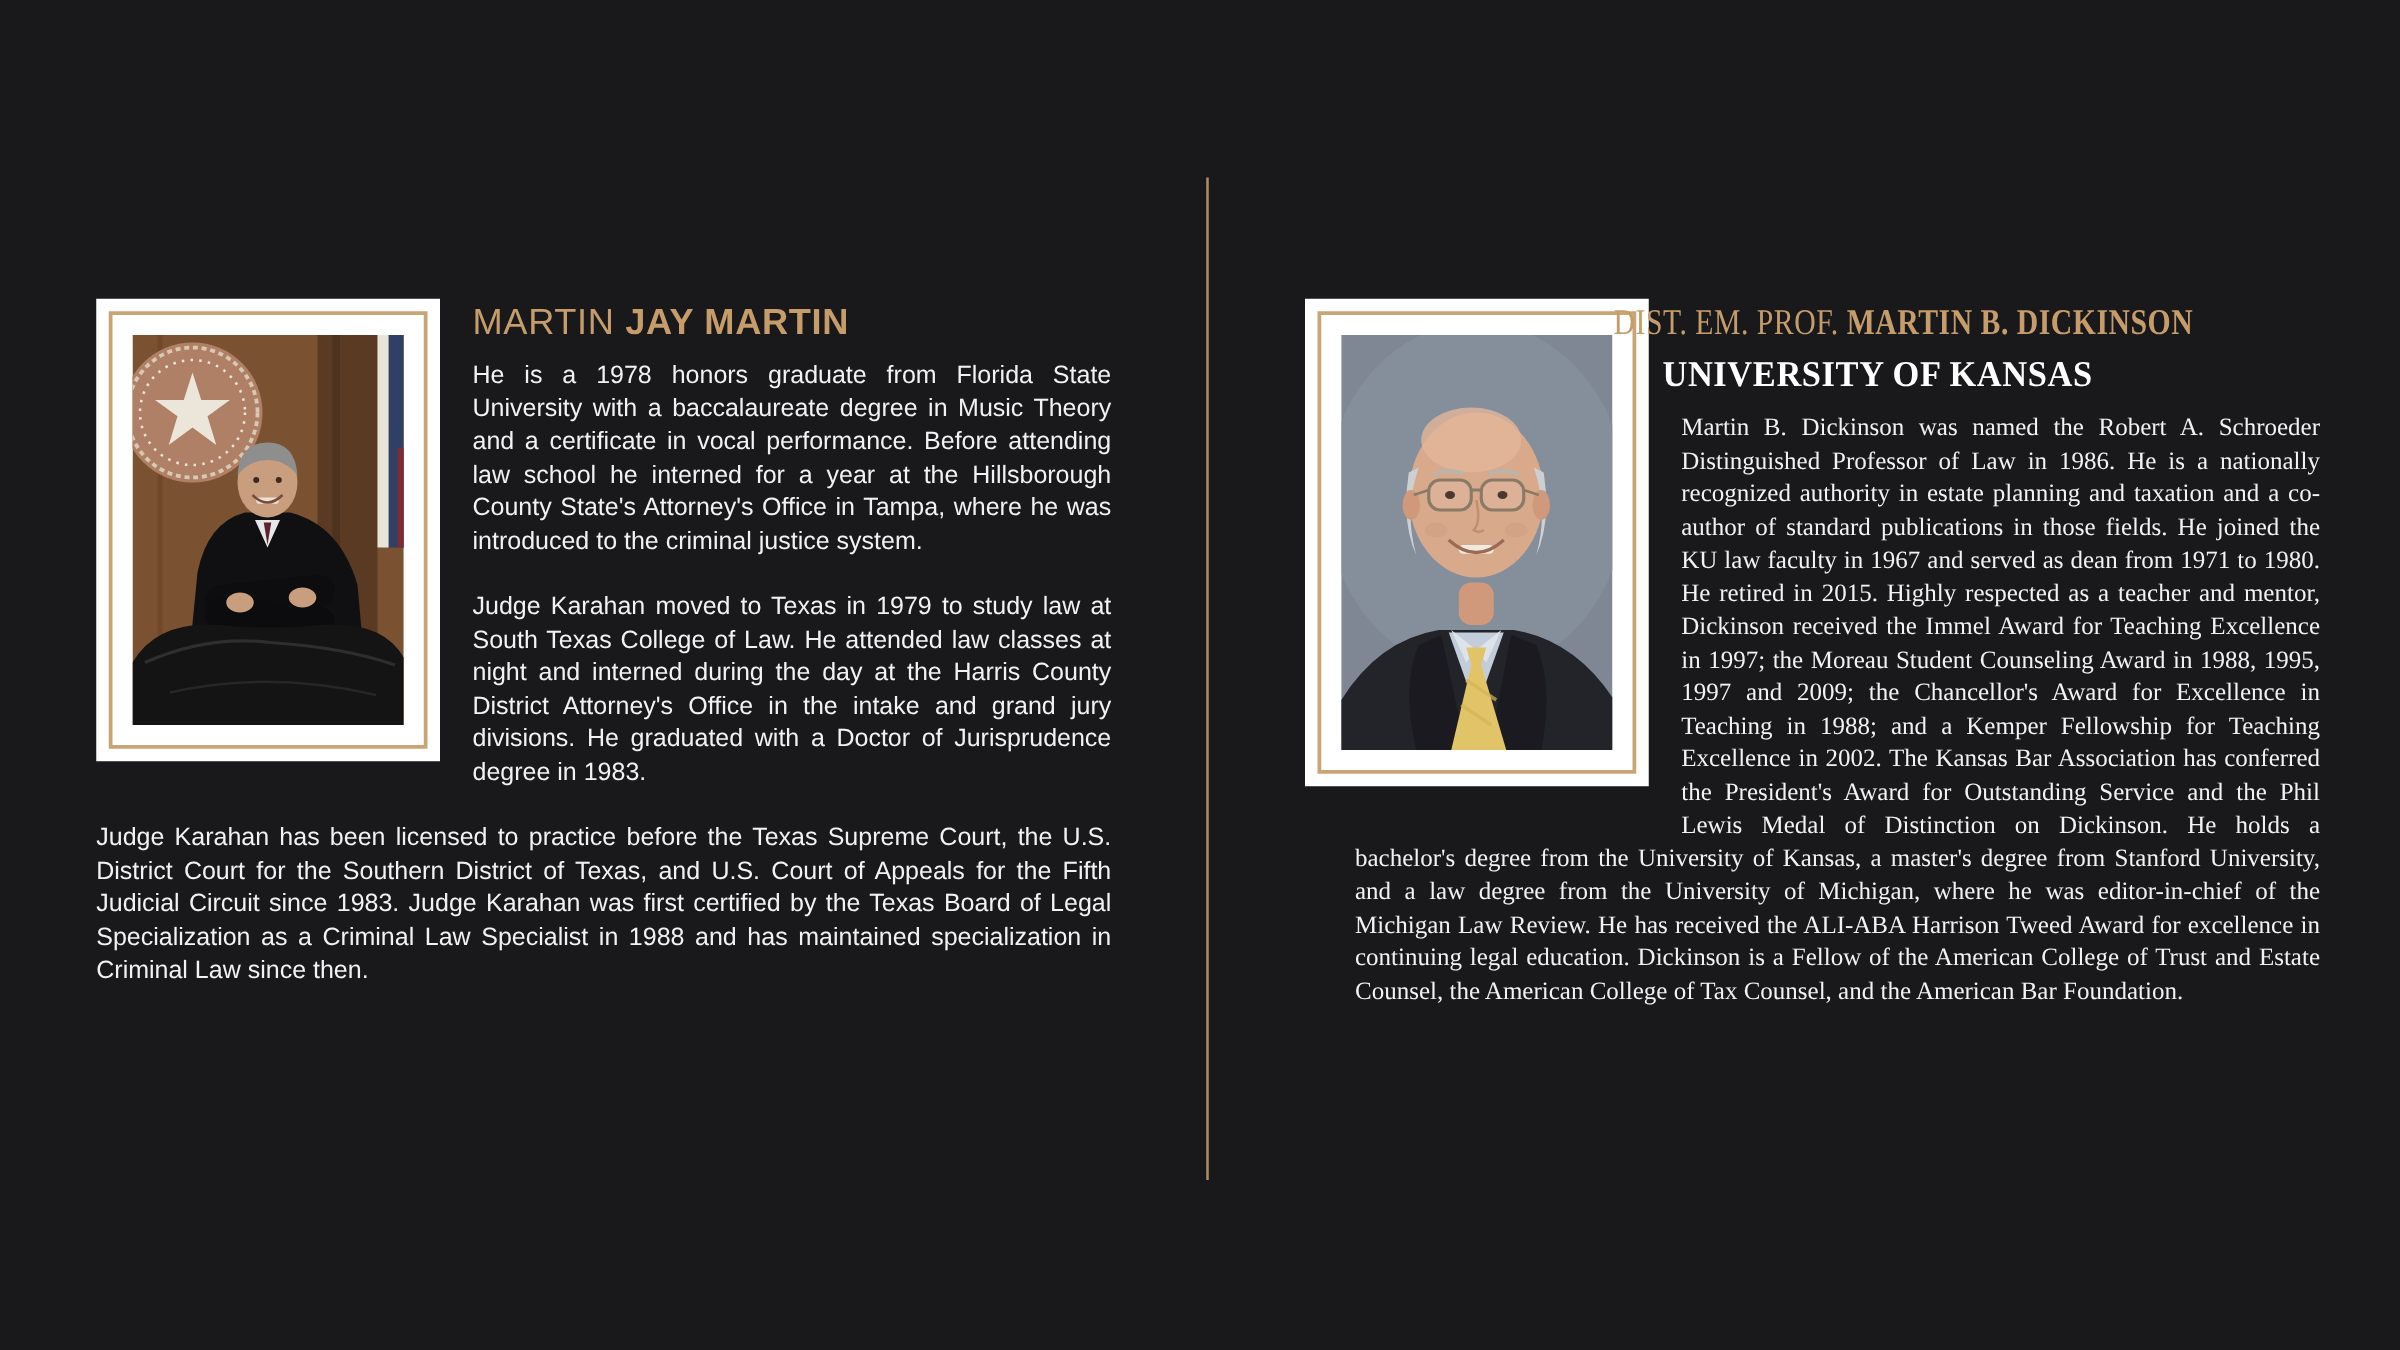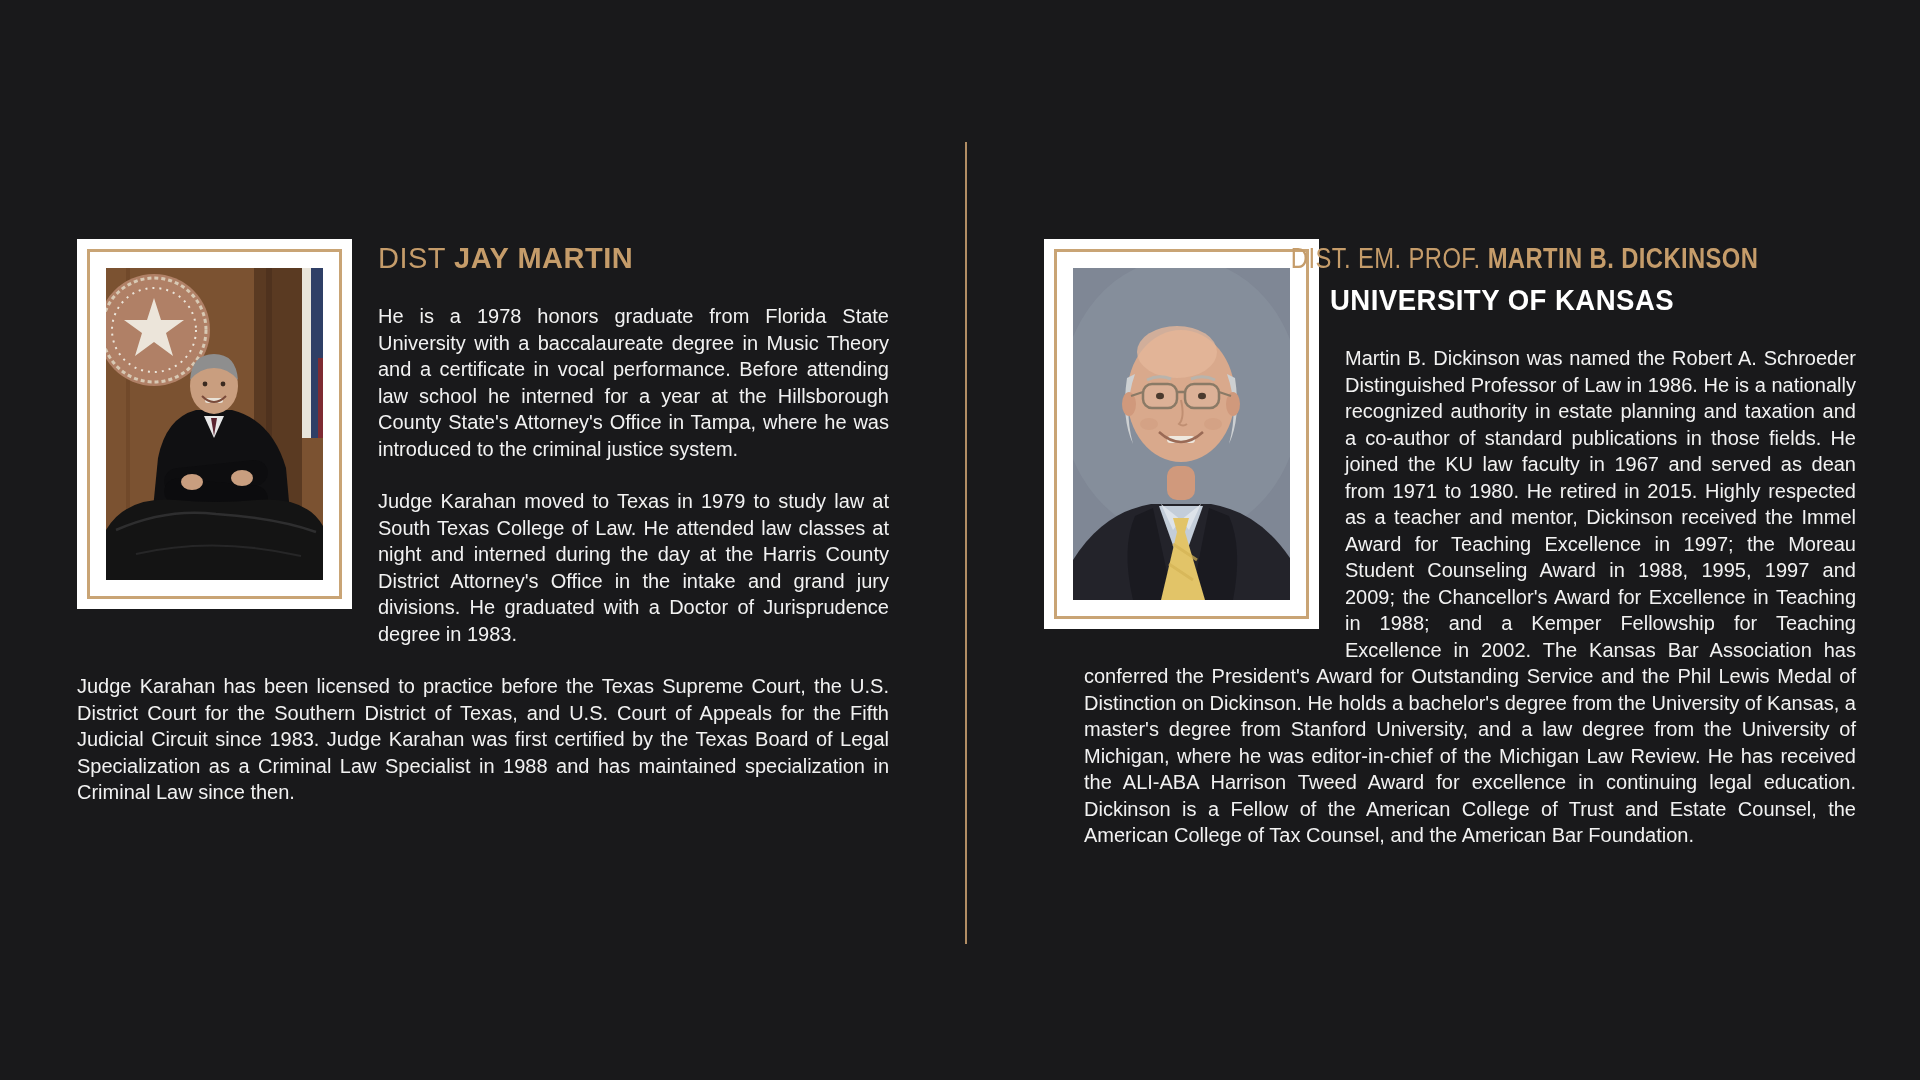--- a/index.html
+++ b/index.html
@@ -11,21 +11,21 @@
     position:relative;
   }
   .page{position:absolute;inset:0;}
   .divider{
     position:absolute;left:965px;top:142px;
     width:2px;height:802px;
     background:#c29a6d;opacity:.9;
   }
   .profile{position:absolute;top:237px;width:812px;}
   .profile.left{left:77px;}
-  .profile.right{left:1044px;}
+  .profile.right{left:1044px;font-family:Liberation Serif, serif;}
 
   .photo-frame{
     float:left;
     margin:2px 26px 30px 0;
     background:#ffffff;
     padding:10px;
     box-sizing:border-box;
     width:275px;
   }
   .photo-frame.tall{height:390px;}
@@ -58,21 +58,21 @@
     transform-origin:0 50%;
   }
   .profile.right h3.subtitle{transform:scaleX(.95);}
 
   .bio p{
     margin:0 0 26px 0;
     font-size:20px;line-height:26.5px;
     color:#f2f2f2;
     text-align:justify;
   }
-  .bio p:first-of-type{margin-top:24px;padding-left:40px;}
+  .bio p:first-of-type{margin-top:8px;padding-left:40px;}
   .bio p:last-of-type{margin-bottom:0;}
 </style>
 </head>
 <body>
 
 <div class="page">
 
   <section class="profile left">
     <div class="photo-frame short">
       <div class="photo-matte">
@@ -108,21 +108,21 @@
           <rect x="58" y="214" width="104" height="26" rx="13" fill="#0c0c0e" transform="rotate(5 110 227)"></rect>
           <ellipse cx="86" cy="214" rx="11" ry="8" fill="#c99e7f"></ellipse>
           <ellipse cx="136" cy="210" rx="11" ry="8" fill="#c99e7f"></ellipse>
 
           <path d="M0 262 Q20 228 70 232 Q110 236 150 232 Q200 228 217 258 L217 312 L0 312 Z" fill="#141414"></path>
           <path d="M10 262 Q60 240 110 246 Q170 250 210 264" fill="none" stroke="#343436" stroke-width="2.5" opacity=".8"></path>
           <path d="M30 286 Q108 268 195 288" fill="none" stroke="#2a2a2c" stroke-width="2" opacity=".8"></path>
         </svg>
       </div>
     </div>
-    <h2 class="title"><span class="prefix">DIST </span><span class="name">JAY MARTIN</span></h2>
+    <h2 class="title"><span class="prefix">MARTIN </span><span class="name">JAY MARTIN</span></h2>
     <div class="bio">
       <p>He is a 1978 honors graduate from Florida State University with a baccalaureate degree in Music Theory and a certificate in vocal performance. Before attending law school he interned for a year at the Hillsborough County State's Attorney's Office in Tampa, where he was introduced to the criminal justice system.</p>
       <p>Judge Karahan moved to Texas in 1979 to study law at South Texas College of Law. He attended law classes at night and interned during the day at the Harris County District Attorney's Office in the intake and grand jury divisions. He graduated with a Doctor of Jurisprudence degree in 1983.</p>
       <p>Judge Karahan has been licensed to practice before the Texas Supreme Court, the U.S. District Court for the Southern District of Texas, and U.S. Court of Appeals for the Fifth Judicial Circuit since 1983. Judge Karahan was first certified by the Texas Board of Legal Specialization as a Criminal Law Specialist in 1988 and has maintained specialization in Criminal Law since then.</p>
     </div>
   </section>
 
   <div class="divider"></div>
 
   <section class="profile right">

